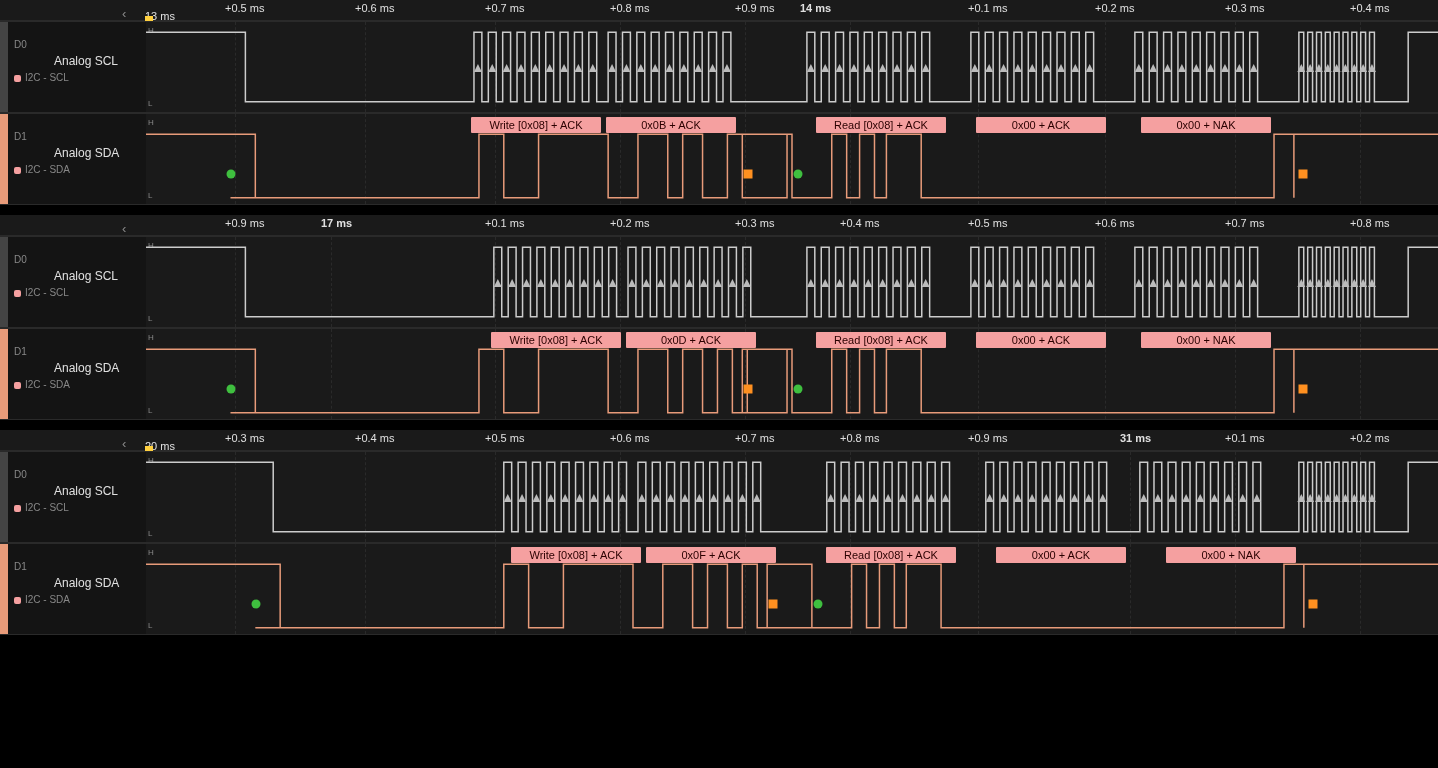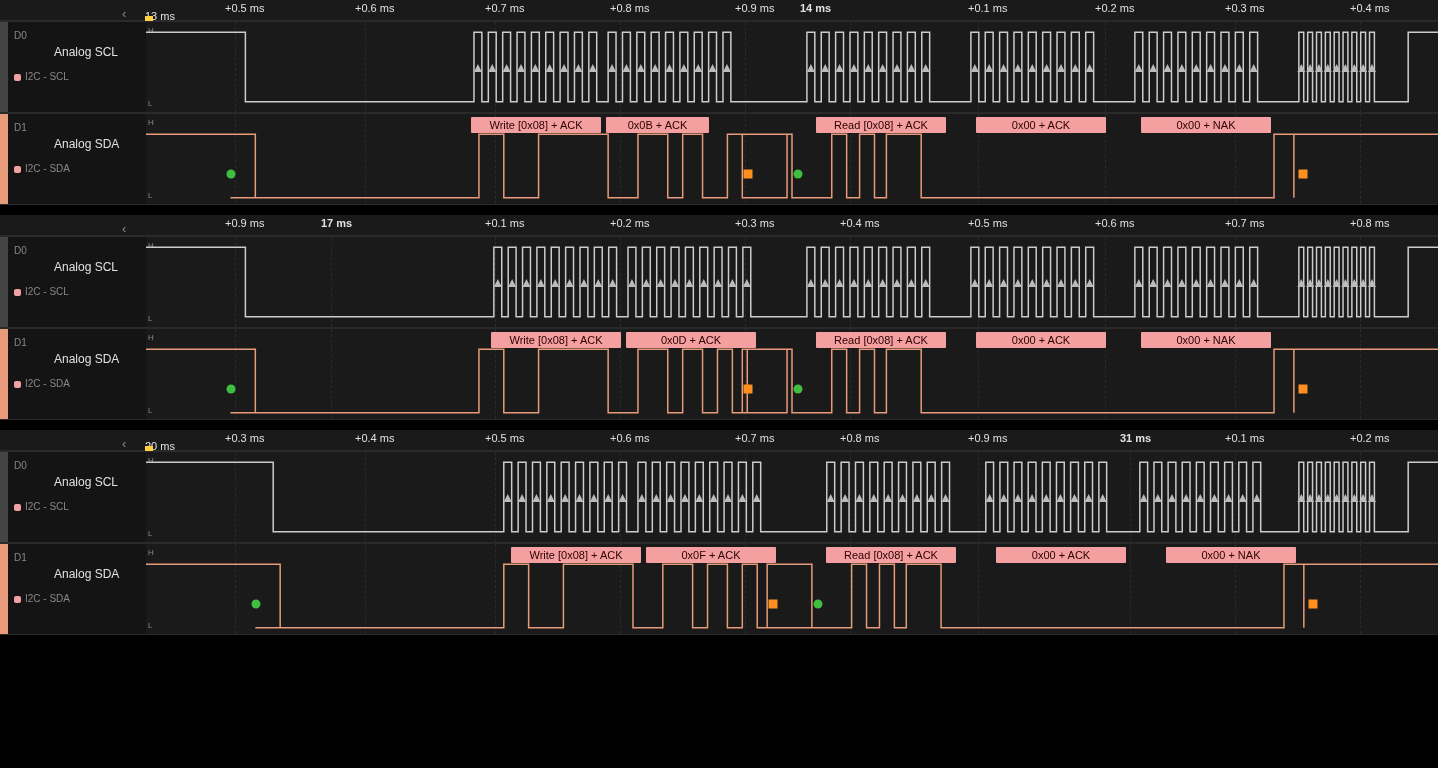--- a/index.html
+++ b/index.html
@@ -22,24 +22,24 @@
   .strip{background:var(--panel);position:relative;margin-bottom:10px;}
   .ruler{height:20px;position:relative;border-bottom:1px solid var(--grid);}
   .ruler .tick{position:absolute;top:2px;font-size:11px;color:var(--text);}
   .ruler .flag{position:absolute;top:10px;font-size:11px;color:var(--text);}
   .ruler .flagmark{position:absolute;top:16px;width:8px;height:6px;background:var(--yellow);}
   .ruler .chevron{position:absolute;top:6px;color:#888;font-size:13px;}
   .row{display:flex;border-top:1px solid var(--grid);border-bottom:1px solid var(--grid);position:relative;}
   .side{width:8px;flex:0 0 8px;}
   .side.d0{background:#444;}
   .side.d1{background:var(--sda);}
-  .label{width:128px;flex:0 0 128px;background:var(--panel2);padding:8px 4px 4px 6px;}
+  .label{width:128px;flex:0 0 128px;background:var(--panel2);padding:17px 4px 4px 6px;}
   .label .ch{color:var(--muted);font-size:10px;margin-bottom:4px;}
   .label .name{color:var(--text);font-size:12px;margin-left:40px;}
-  .label .proto{margin-top:12px;font-size:10px;color:var(--muted);}
+  .label .proto{margin-top:4px;font-size:10px;color:var(--muted);}
   .label .dot{display:inline-block;width:7px;height:7px;border-radius:2px;background:var(--pink);margin-right:4px;vertical-align:middle;}
   .wave{flex:1;position:relative;height:90px;}
   .wave .hl{position:absolute;left:2px;font-size:8px;color:var(--muted);}
   .wave .hl.h{top:4px;} .wave .hl.l{bottom:4px;}
   .wave svg{position:absolute;inset:0;width:100%;height:100%;}
   .gridlines{position:absolute;inset:0;pointer-events:none;}
   .gridlines div{position:absolute;top:0;bottom:0;width:0;border-left:1px dashed var(--grid);}
   .annot{position:absolute;top:3px;height:16px;line-height:16px;font-size:11px;background:var(--pink);color:var(--pinktext);text-align:center;border-radius:1px;}
   .mark{position:absolute;width:9px;height:9px;transform:translate(-50%,-50%);}
   .mark.circle{border-radius:50%;background:var(--green);}
@@ -165,21 +165,21 @@
             <div style="left: 959px;"></div>
             <div style="left: 1089px;"></div>
             <div style="left: 1214px;"></div>
           </div>
           <div class="hl h">H</div>
           <div class="hl l">L</div>
           <svg viewBox="0 0 1300 90">
             <path d="M 0 20 L 110 20 L 110 84 L 85 84 L 335 84 L 335 20 L 360 20 L 360 84 L 395 84 L 395 20 L 465 20 L 465 84 L 495 84 L 495 20 L 525 20 L 525 84 L 540 84 L 540 20 L 560 20 L 560 84 L 585 84 L 585 20 L 645 20 L 645 84 L 600 84 L 600 20 L 650 20 L 650 84 L 690 84 L 690 20 L 705 20 L 705 84 L 718 84 L 718 20 L 733 20 L 733 84 L 745 84 L 745 20 L 780 20 L 780 84 L 1135 84 L 1135 20 L 1155 20 L 1155 84 L 1155 84 L 1155 20 L 1300 20" stroke="var(--sda)" fill="none" stroke-width="1.5"></path>
           </svg>
           <div class="annot" style="left: 325px; width: 130px;">Write [0x08] + ACK</div>
-          <div class="annot" style="left: 460px; width: 103px;">0x0B + ACK</div>
+          <div class="annot" style="left: 460px; width: 130px;">0x0B + ACK</div>
           <div class="annot" style="left: 670px; width: 130px;">Read [0x08] + ACK</div>
           <div class="annot" style="left: 830px; width: 130px;">0x00 + ACK</div>
           <div class="annot" style="left: 995px; width: 130px;">0x00 + NAK</div>
           <div class="mark circle" style="left: 85px; top: 60px;"></div>
           <div class="mark square" style="left: 602px; top: 60px;"></div>
           <div class="mark circle" style="left: 652px; top: 60px;"></div>
           <div class="mark square" style="left: 1157px; top: 60px;"></div>
         </div>
       </div>
     </div>

